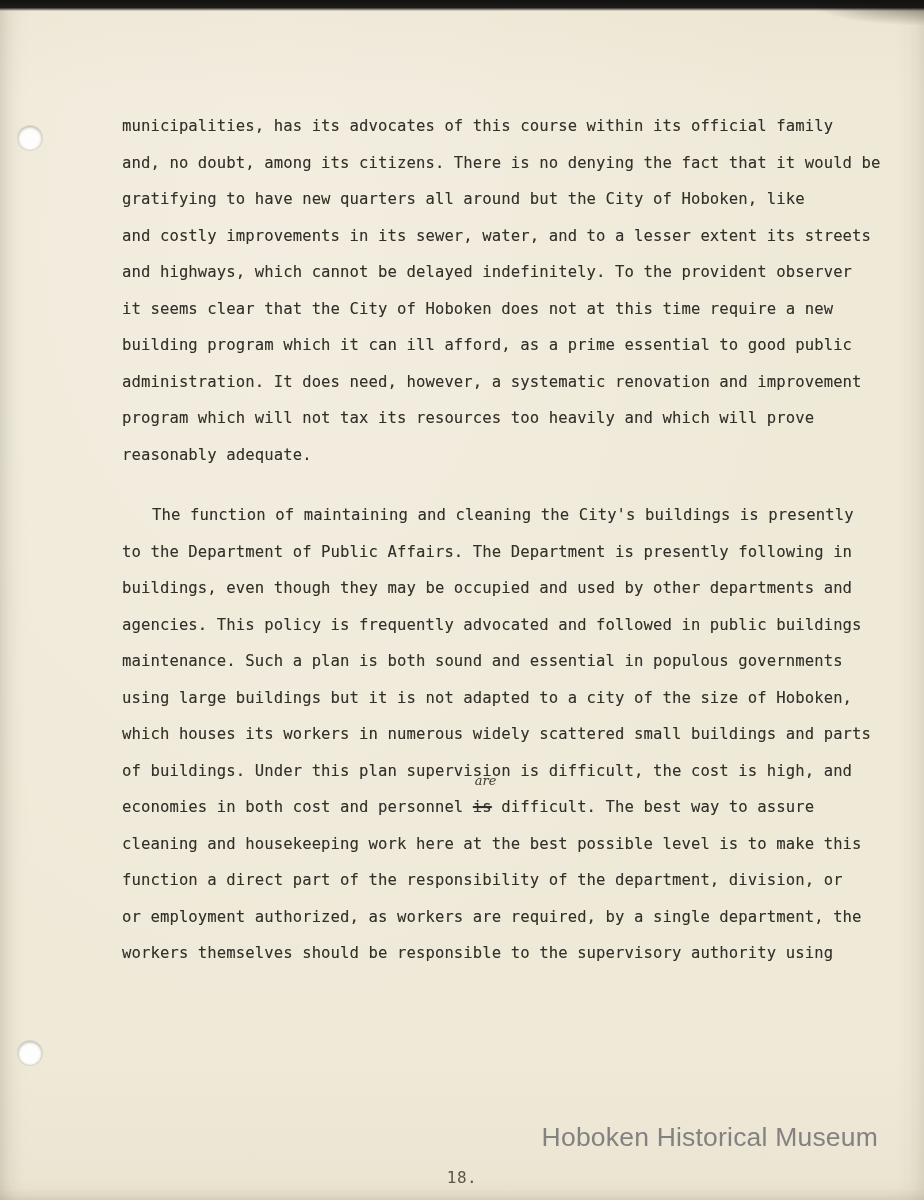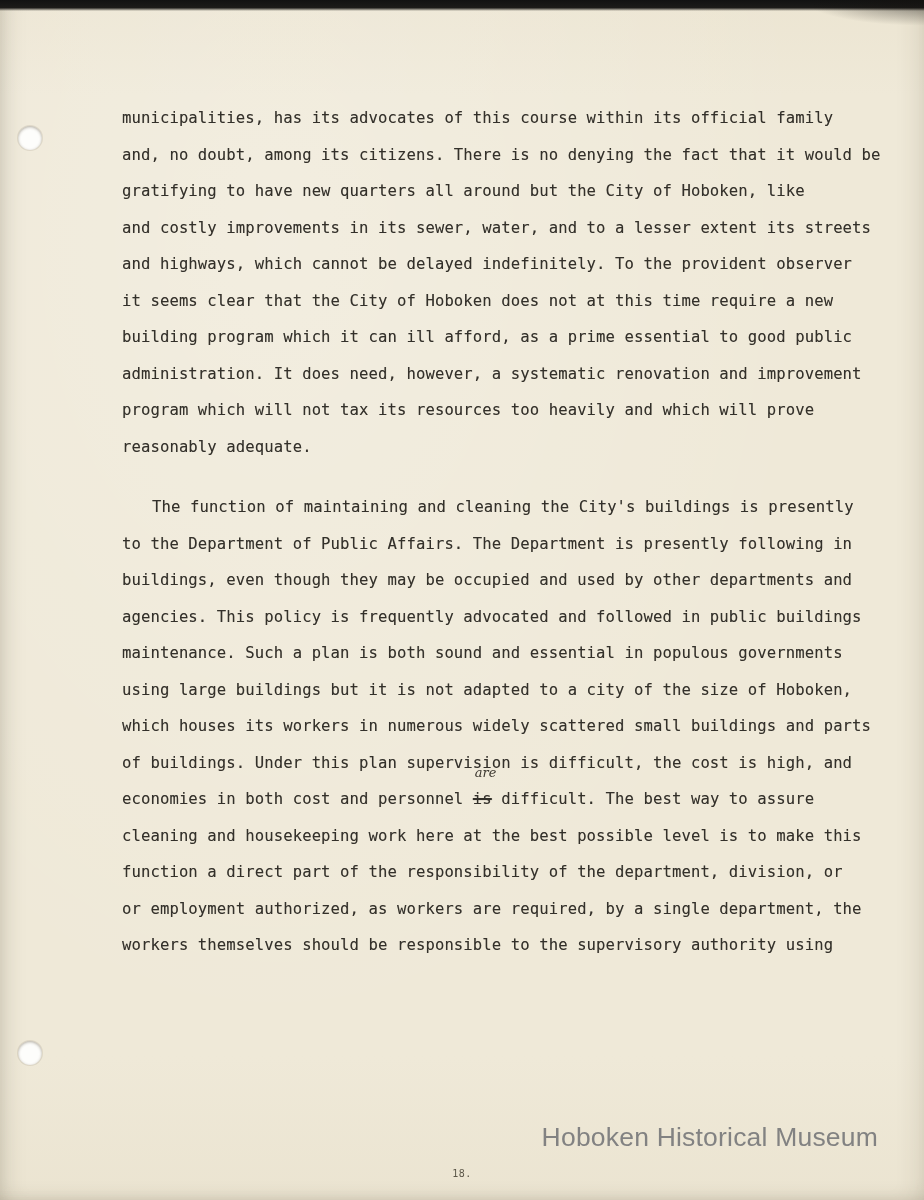--- a/index.html
+++ b/index.html
@@ -45,21 +45,21 @@
     border-radius: 50%;
     background: #fdfdfb;
     box-shadow: inset 0 1px 3px rgba(90,80,60,0.45), 0 0 0 1px rgba(120,110,90,0.15);
   }
   .hole.top { top: 126px; }
   .hole.bottom { top: 1041px; }
 
   .doc-text {
     position: absolute;
     left: 122px;
-    top: 100px;
+    top: 108px;
     width: 772px;
     color: var(--ink);
     font-size: 15.5px;
     letter-spacing: 0.15px;
     text-shadow: 0.2px 0.2px 0 rgba(51,48,42,0.35);
   }
   .line {
     line-height: 36.5px;
     height: 36.5px;
     white-space: nowrap;
@@ -86,21 +86,21 @@
     text-shadow: none;
     white-space: nowrap;
   }
 
   .page-number {
     position: absolute;
     left: 0; right: 0;
     top: 1168px;
     text-align: center;
     color: #5c5749;
-    font-size: 10px;
+    font-size: 16px;
     letter-spacing: 0.5px;
   }
   .watermark {
     position: absolute;
     top: 1122px;
     right: 46px;
     font-family: "Liberation Sans", "DejaVu Sans", sans-serif;
     color: var(--watermark);
     font-size: 26.5px;
     letter-spacing: 0.2px;

